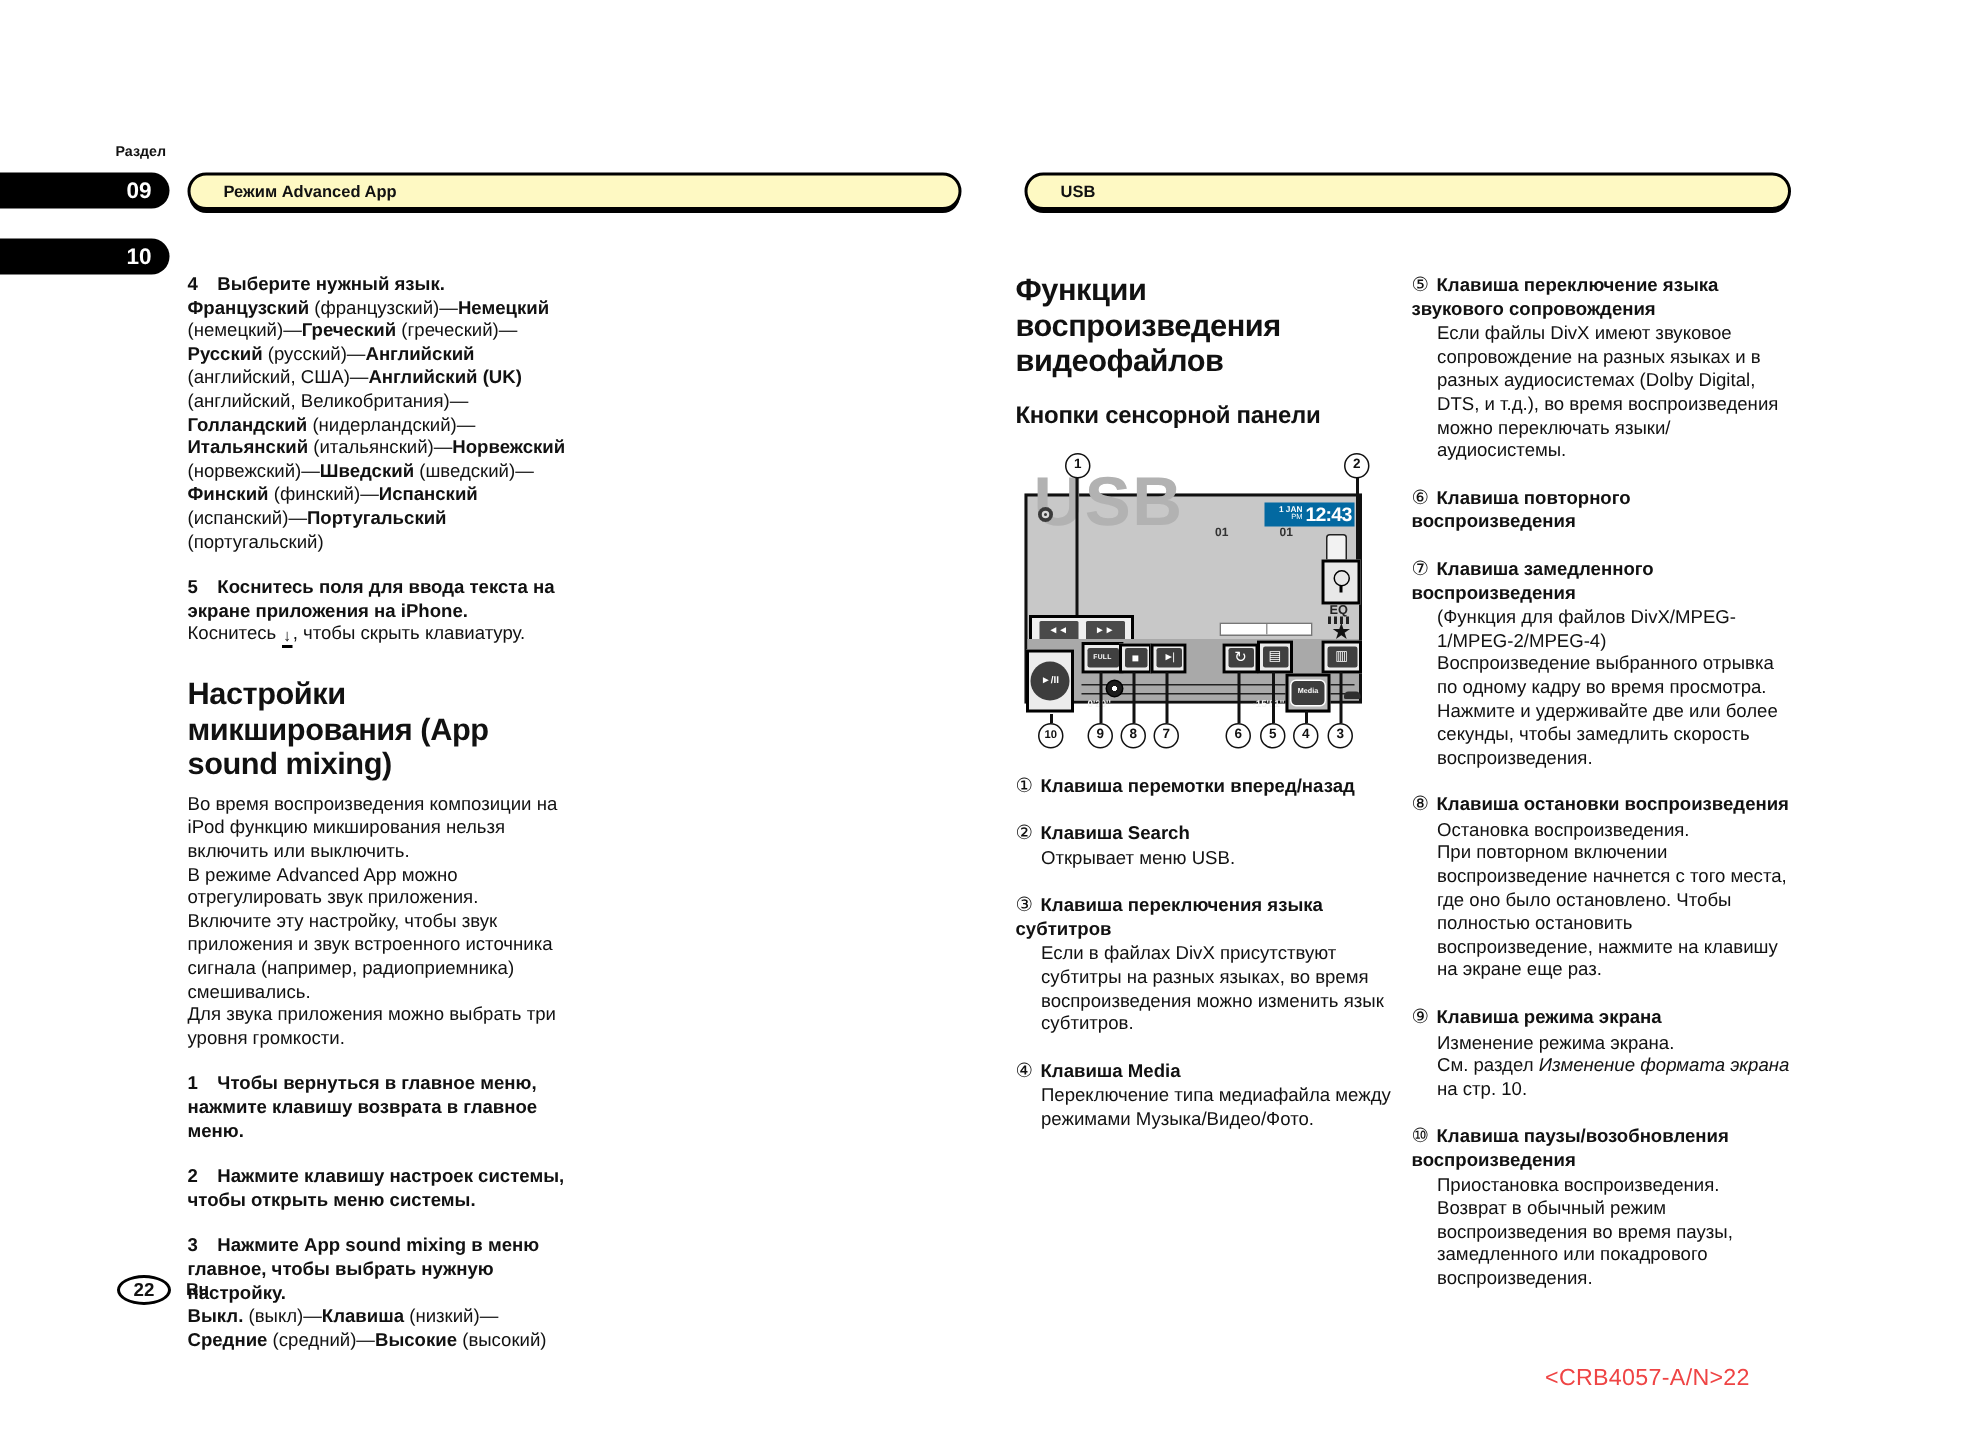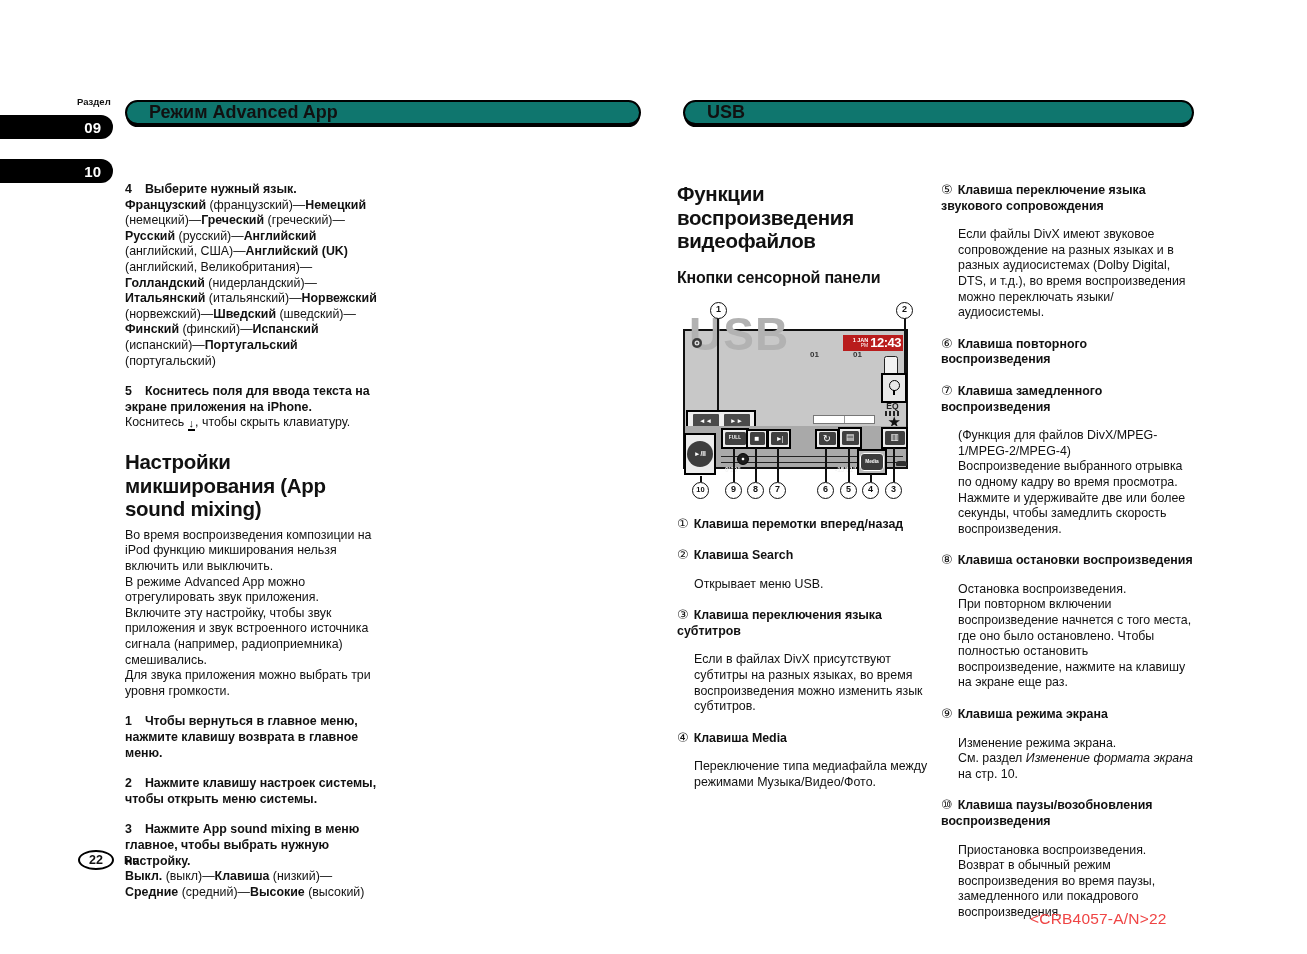--- a/index.html
+++ b/index.html
@@ -10,23 +10,23 @@
 
   
   .section-label{position:absolute;left:77px;top:96px;font-size:9.5px;font-weight:700;}
   .tab{position:absolute;left:0;background:#000;color:#fff;font-weight:700;font-size:15px;
        width:113px;height:24px;border-radius:0 13px 13px 0;display:flex;align-items:center;
        justify-content:flex-end;padding-right:12px;box-sizing:border-box;}
   .tab09{top:115px;}
   .tab10{top:159px;}
 
   
-  .hbar{position:absolute;top:100px;height:25px;border:2px solid #000;border-radius:14px;
+  .hbar{position:absolute;top:115px;height:25px;border:2px solid #000;border-radius:14px;
         box-sizing:border-box;display:flex;align-items:center;padding-left:22px;
-        font-weight:700;font-size:18px;box-shadow:0 3px 0 -1px #000;background:#0f766e;}
+        font-weight:700;font-size:11px;box-shadow:0 3px 0 -1px #000;background:#fef9c3;}
   .hbar-left{left:125px;width:516px;}
   .hbar-right{left:683px;width:511px;}
 
   
   .col{position:absolute;width:252px;font-size:12.4px;line-height:15.6px;text-align:left;}
   .col-left{left:125px;top:182px;}
   .col-mid{left:677px;top:182px;}
   .col-right{left:941px;top:182px;}
 
   h2.doc{font-size:20.5px;line-height:23.5px;margin:0 0 7px 0;letter-spacing:-0.3px;}
@@ -37,40 +37,40 @@
   .mt0{margin-top:0;}
   .gap6{margin-top:5px;}
 
   .kb-hide-icon{display:inline-block;line-height:9px;border-bottom:2px solid #000;
         padding:0 1px 1px 1px;font-size:11px;font-weight:700;vertical-align:-1px;}
 
   
   .item{margin-top:15px;}
   .item-title{font-weight:700;}
   .circ{font-weight:400;font-size:13px;margin-right:5px;}
-  .item-body{margin-left:17px;margin-top:13px;}
+  .item-body{margin-left:17px;margin-top:1px;}
 
   
   .page-badge{position:absolute;left:78px;top:850px;width:36px;height:20px;border:2px solid #000;
         border-radius:50%;display:flex;align-items:center;justify-content:center;
         font-weight:700;font-size:12.5px;box-sizing:border-box;}
   .page-lang{position:absolute;left:124px;top:854px;font-weight:700;font-size:11.5px;}
   .doc-code{position:absolute;left:1030px;top:910px;font-size:15.5px;color:#ef4444;letter-spacing:0.2px;}
 
   
   .figure{position:relative;height:208px;margin-top:4px;}
   .screen{position:absolute;left:6px;top:33px;width:225px;height:140px;background:#c8c8c8;
           border:2px solid #101010;box-sizing:border-box;overflow:visible;}
   .usb-logo{position:absolute;left:4px;top:-4px;font-size:46px;font-weight:700;color:#b2b2b2;
           letter-spacing:1px;}
   .return-icon{position:absolute;left:7px;top:7px;width:10px;height:10px;border-radius:50%;
           background:#3a3a3a;box-shadow:inset 0 0 0 2.5px #3a3a3a, inset 0 0 0 4px #d9d9d9;}
   .scr-num{position:absolute;top:16px;font-size:8px;font-weight:700;color:#333;}
   .scr-num1{left:125px;} .scr-num2{left:168px;}
-  .clock{position:absolute;right:3px;top:4px;width:60px;height:16px;background:#b91c1c;color:#fff;
+  .clock{position:absolute;right:3px;top:4px;width:60px;height:16px;background:#0369a1;color:#fff;
          display:flex;align-items:center;justify-content:flex-end;padding:0 2px;box-sizing:border-box;}
   .clock-left{display:flex;flex-direction:column;align-items:flex-end;margin-right:2px;}
   .clock-date{font-size:5.5px;font-weight:700;line-height:6px;}
   .clock-ampm{font-size:5px;line-height:5px;}
   .clock-time{font-size:13px;font-weight:700;letter-spacing:-0.5px;}
   .usb-device-icon{position:absolute;right:8px;top:25px;width:12px;height:16px;background:#f2f2f2;
          border:1.5px solid #222;border-radius:2.5px 2.5px 1px 1px;}
   .search-box{position:absolute;right:-1px;top:42px;width:22px;height:26px;background:#e8e8e8;
          border:2px solid #000;display:flex;align-items:center;justify-content:center;}
   .mag{width:9px;height:9px;border:1.5px solid #000;border-radius:50%;position:relative;margin-top:-4px;}

